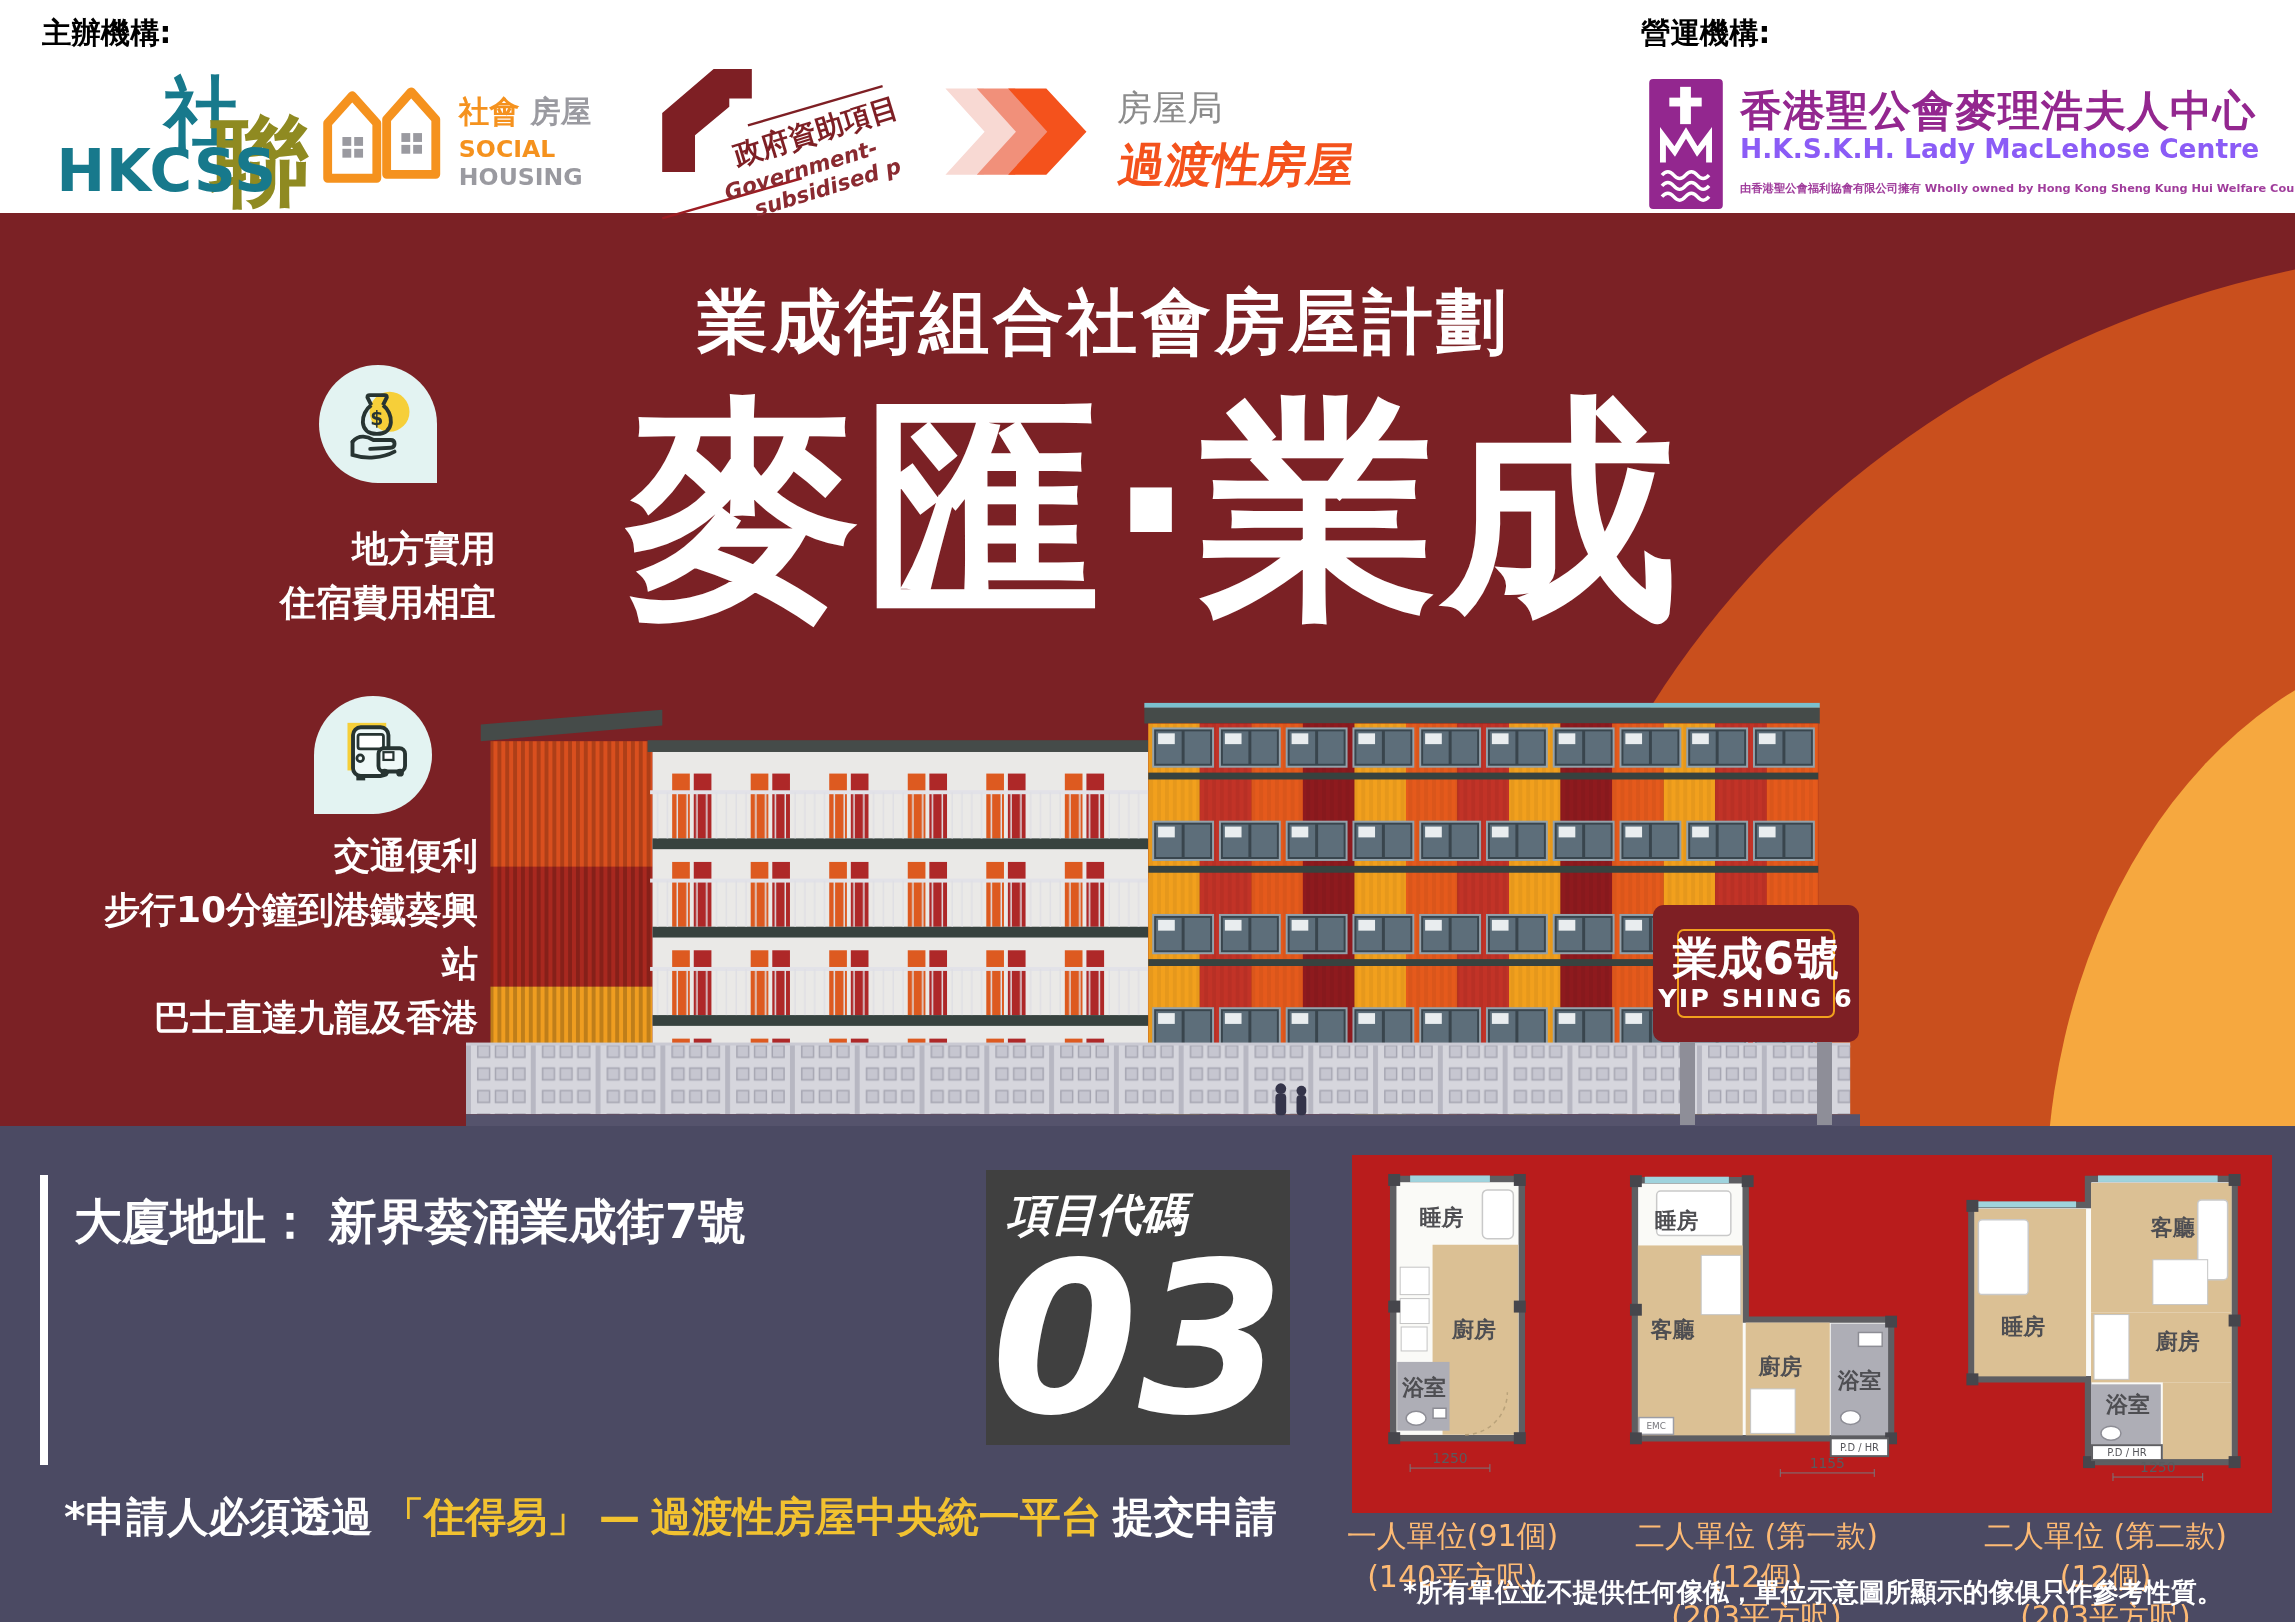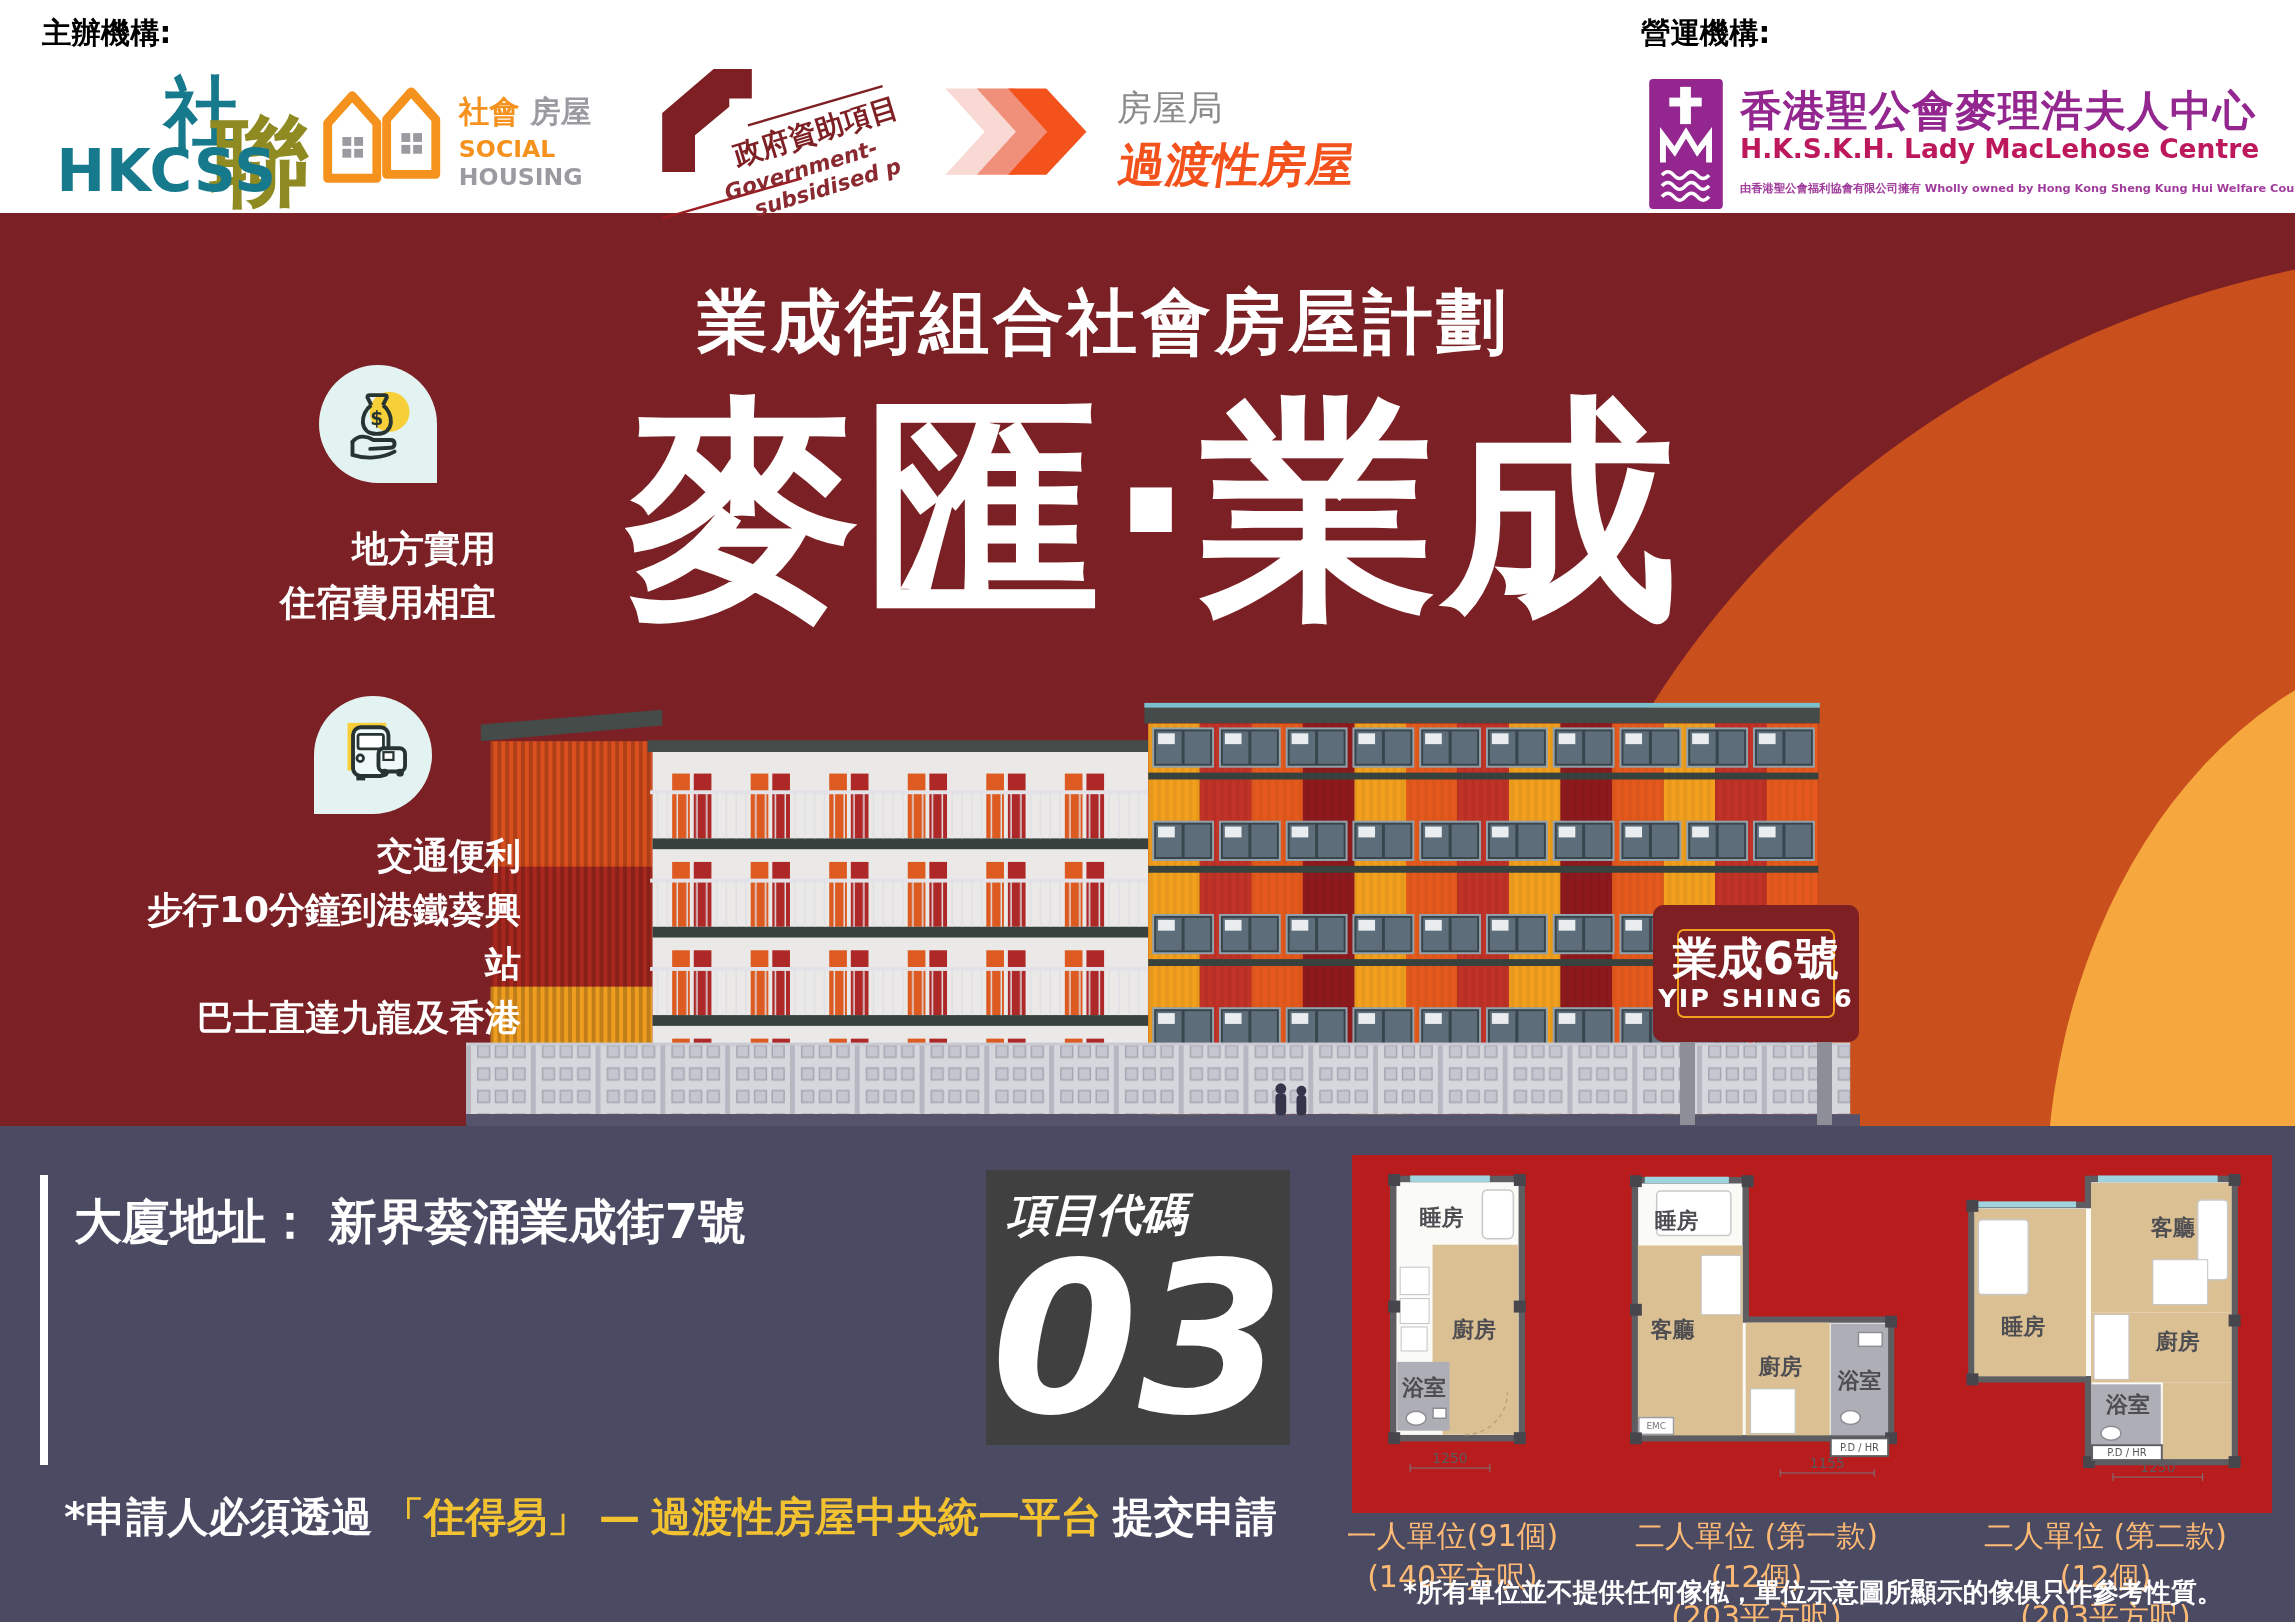--- a/index.html
+++ b/index.html
@@ -111,21 +111,21 @@
     <svg class="abs" style="left:1649px;top:79px;" width="74" height="130" viewBox="0 0 150 265">
       <rect width="150" height="265" rx="8" fill="#93278F"></rect>
       <rect x="63" y="16" width="22" height="76" fill="#fff"></rect>
       <rect x="41" y="38" width="66" height="18" fill="#fff"></rect>
       <polyline points="28,170 28,116 52,148 75,110 98,148 122,116 122,170" fill="none" stroke="#fff" stroke-width="12"></polyline>
       <path d="M26,196 q12,-14 24,0 t24,0 t24,0 t24,0" fill="none" stroke="#fff" stroke-width="7"></path>
       <path d="M26,218 q12,-14 24,0 t24,0 t24,0 t24,0" fill="none" stroke="#fff" stroke-width="7"></path>
       <path d="M26,240 q12,-14 24,0 t24,0 t24,0 t24,0" fill="none" stroke="#fff" stroke-width="7"></path>
     </svg>
     <div class="abs nowrap" style="left:1740px;top:83px;font-size:42px;font-weight:600;color:#93278F;letter-spacing:1px;">香港聖公會麥理浩夫人中心</div>
-    <div class="abs nowrap" style="left:1740px;top:133px;font-size:26.5px;font-weight:700;color:#be185d;">H.K.S.K.H. Lady MacLehose Centre</div>
+    <div class="abs nowrap" style="left:1740px;top:133px;font-size:26.5px;font-weight:700;color:#8b5cf6;">H.K.S.K.H. Lady MacLehose Centre</div>
     <div class="abs nowrap" style="left:1740px;top:181px;font-size:11.3px;font-weight:600;color:#A03D9C;">由香港聖公會福利協會有限公司擁有  Wholly owned by Hong Kong Sheng Kung Hui Welfare Council Limited</div>
   </div>
 
   <div class="abs hero">
 
     <div class="abs circle" style="left:1521px;top:32px;width:2012px;height:1816px;background:#C94F1D;z-index:0;"></div>
     <div class="abs circle" style="left:2046px;top:424px;width:864px;height:1129px;background:#F6A83F;z-index:1;"></div>
 
     <div class="abs brand nowrap" style="left:491px;top:162px;width:1325px;">麥匯·業成</div>
 
@@ -152,21 +152,21 @@
         <rect x="38" y="24" width="64" height="88" rx="14" fill="#EFF9F8" stroke="#273432" stroke-width="7"></rect>
         <rect x="47" y="37" width="46" height="26" rx="4" fill="#fff" stroke="#273432" stroke-width="5"></rect>
         <circle cx="51" cy="80" r="6" fill="none" stroke="#273432" stroke-width="5"></circle>
         <rect x="44" y="110" width="16" height="10" fill="#273432"></rect>
         <rect x="84" y="62" width="48" height="42" rx="10" fill="#EFF9F8" stroke="#273432" stroke-width="7"></rect>
         <rect x="93" y="69" width="18" height="14" fill="#fff" stroke="#273432" stroke-width="4"></rect>
         <circle cx="95" cy="106" r="7" fill="#273432"></circle>
         <circle cx="123" cy="106" r="7" fill="#273432"></circle>
       </svg>
     </div>
-    <div class="abs feature-text" style="left:103px;top:616px;width:375px;margin-left:43px;">
+    <div class="abs feature-text" style="left:103px;top:616px;width:375px;">
       <div>交通便利</div>
       <div>步行10分鐘到港鐵葵興站</div>
       <div>巴士直達九龍及香港</div>
     </div>
 
     <svg class="abs" style="left:466px;top:483px;z-index:2;" width="1394" height="432" viewBox="0 0 2840 880">
       <defs>
         <pattern id="pv" width="16" height="16" patternUnits="userSpaceOnUse">
           <rect width="8" height="16" fill="rgba(0,0,0,0.20)"></rect>
         </pattern>

